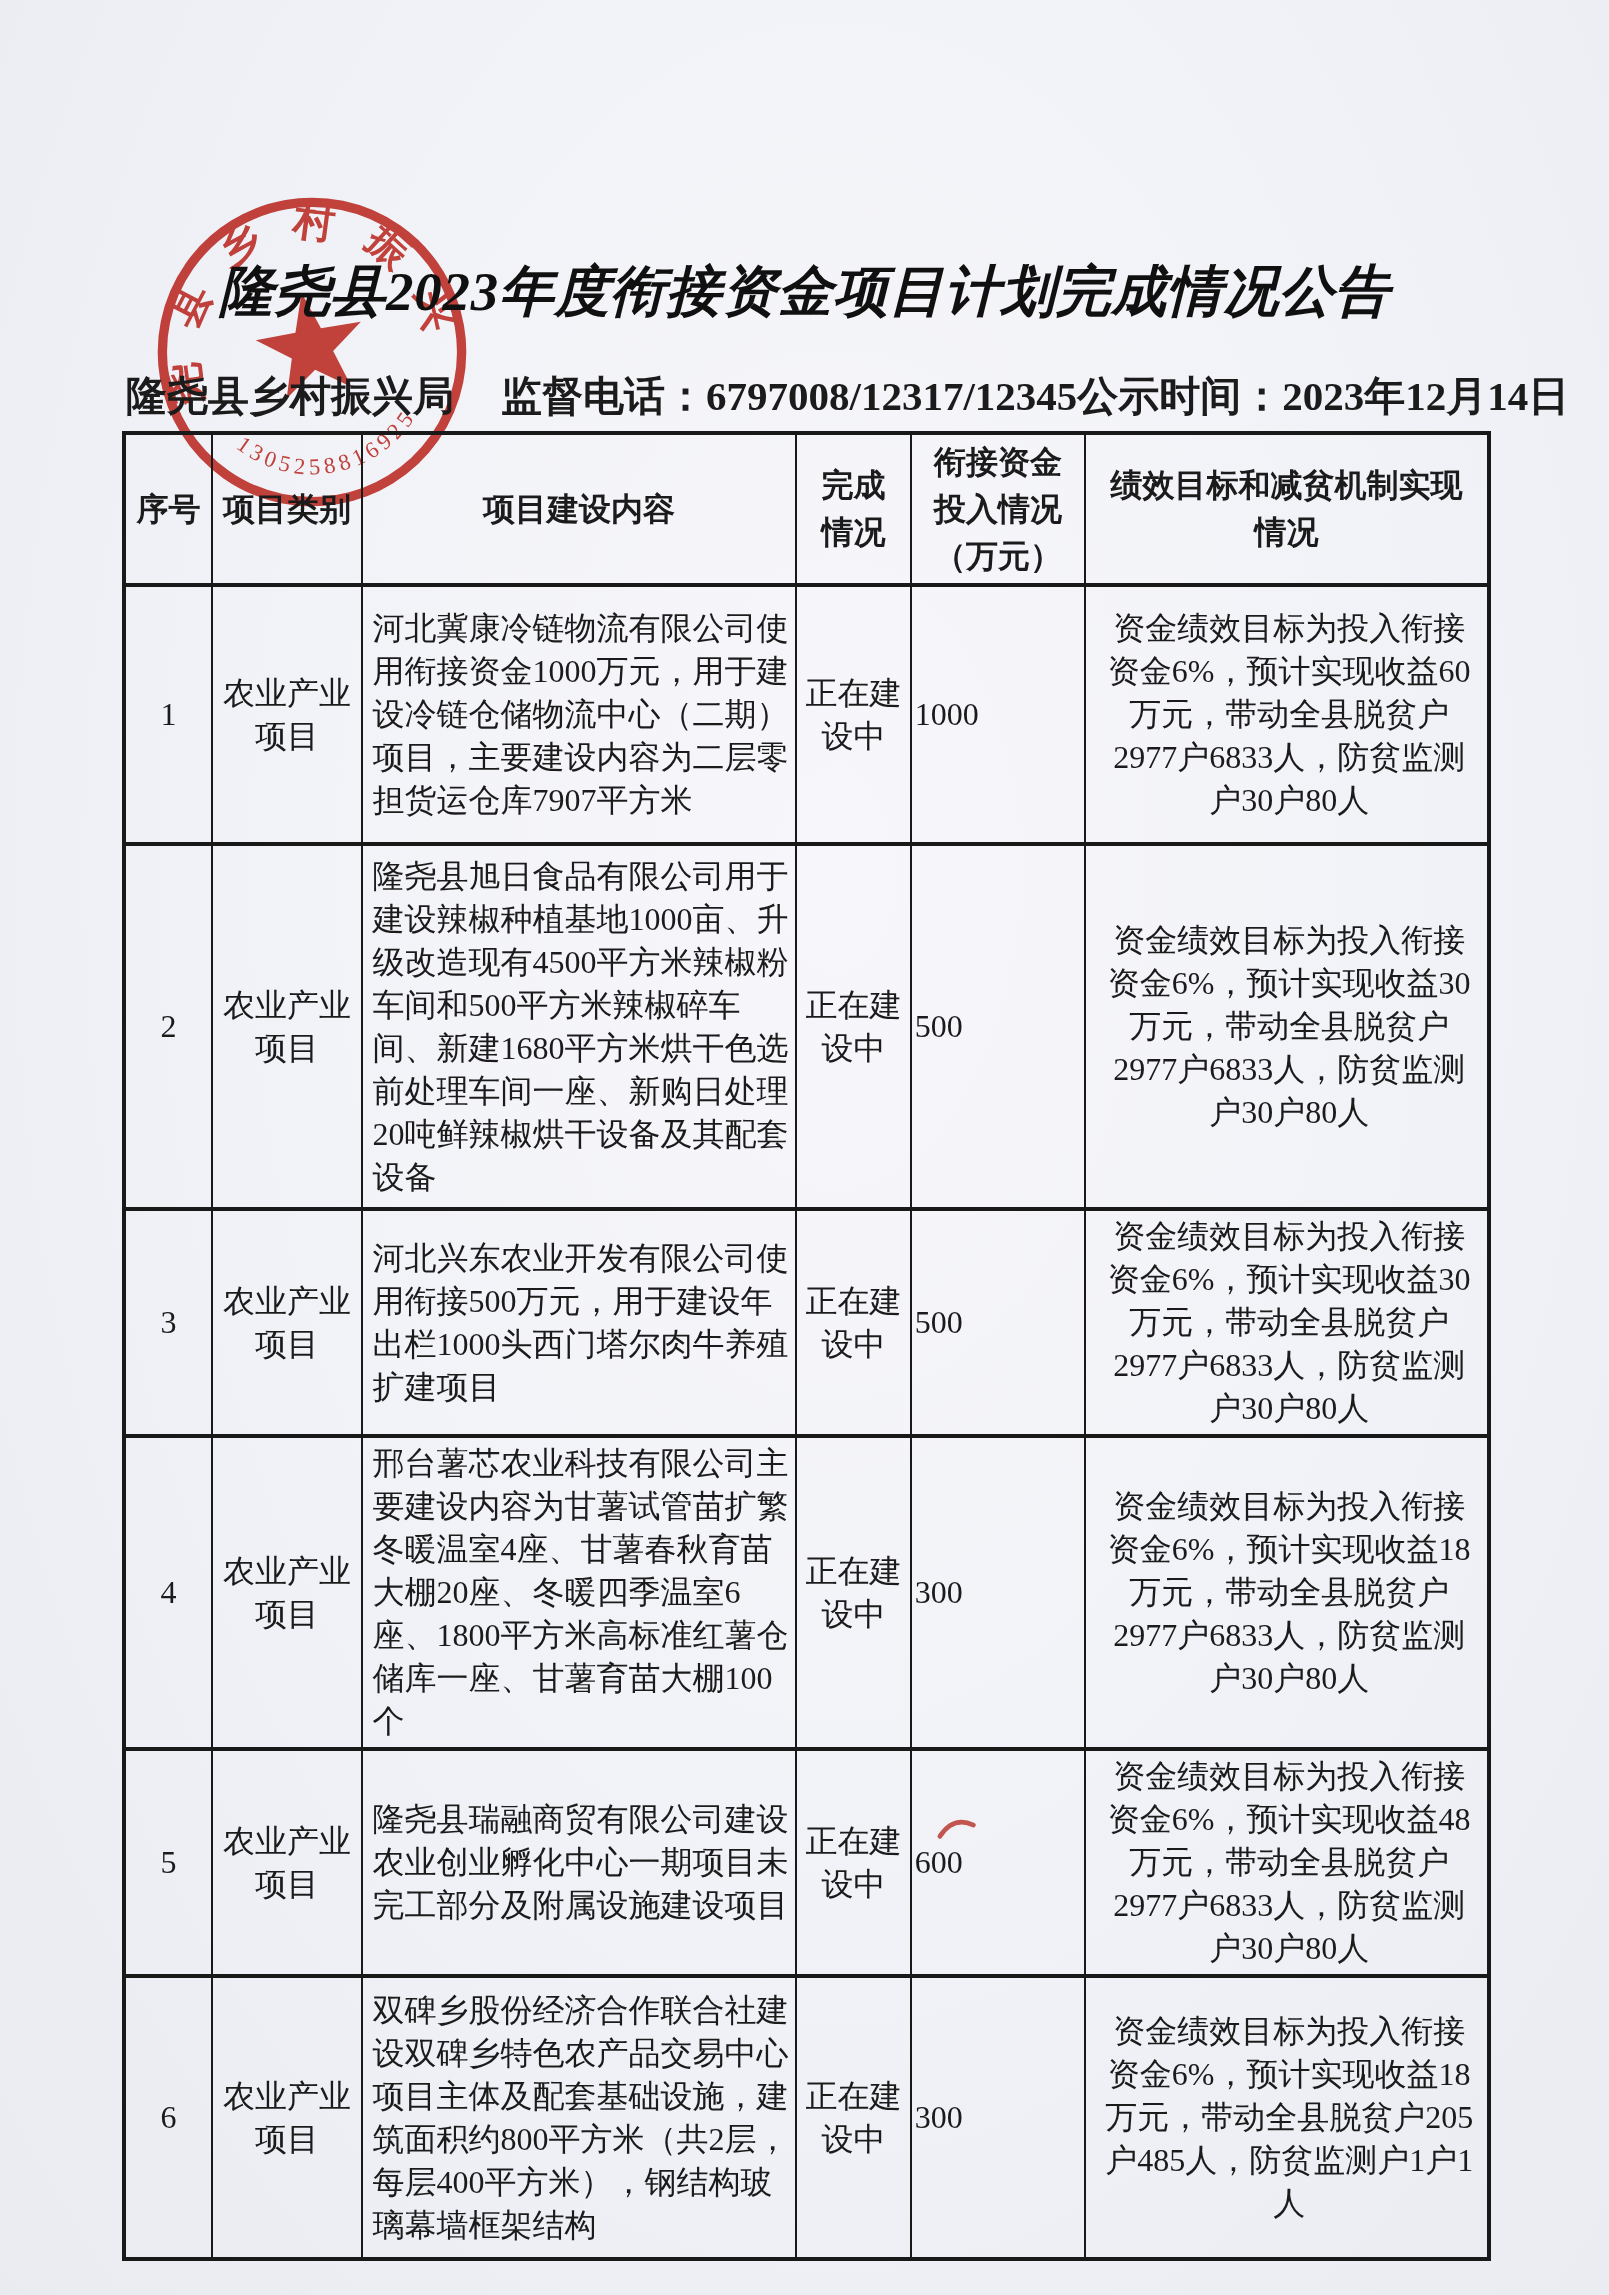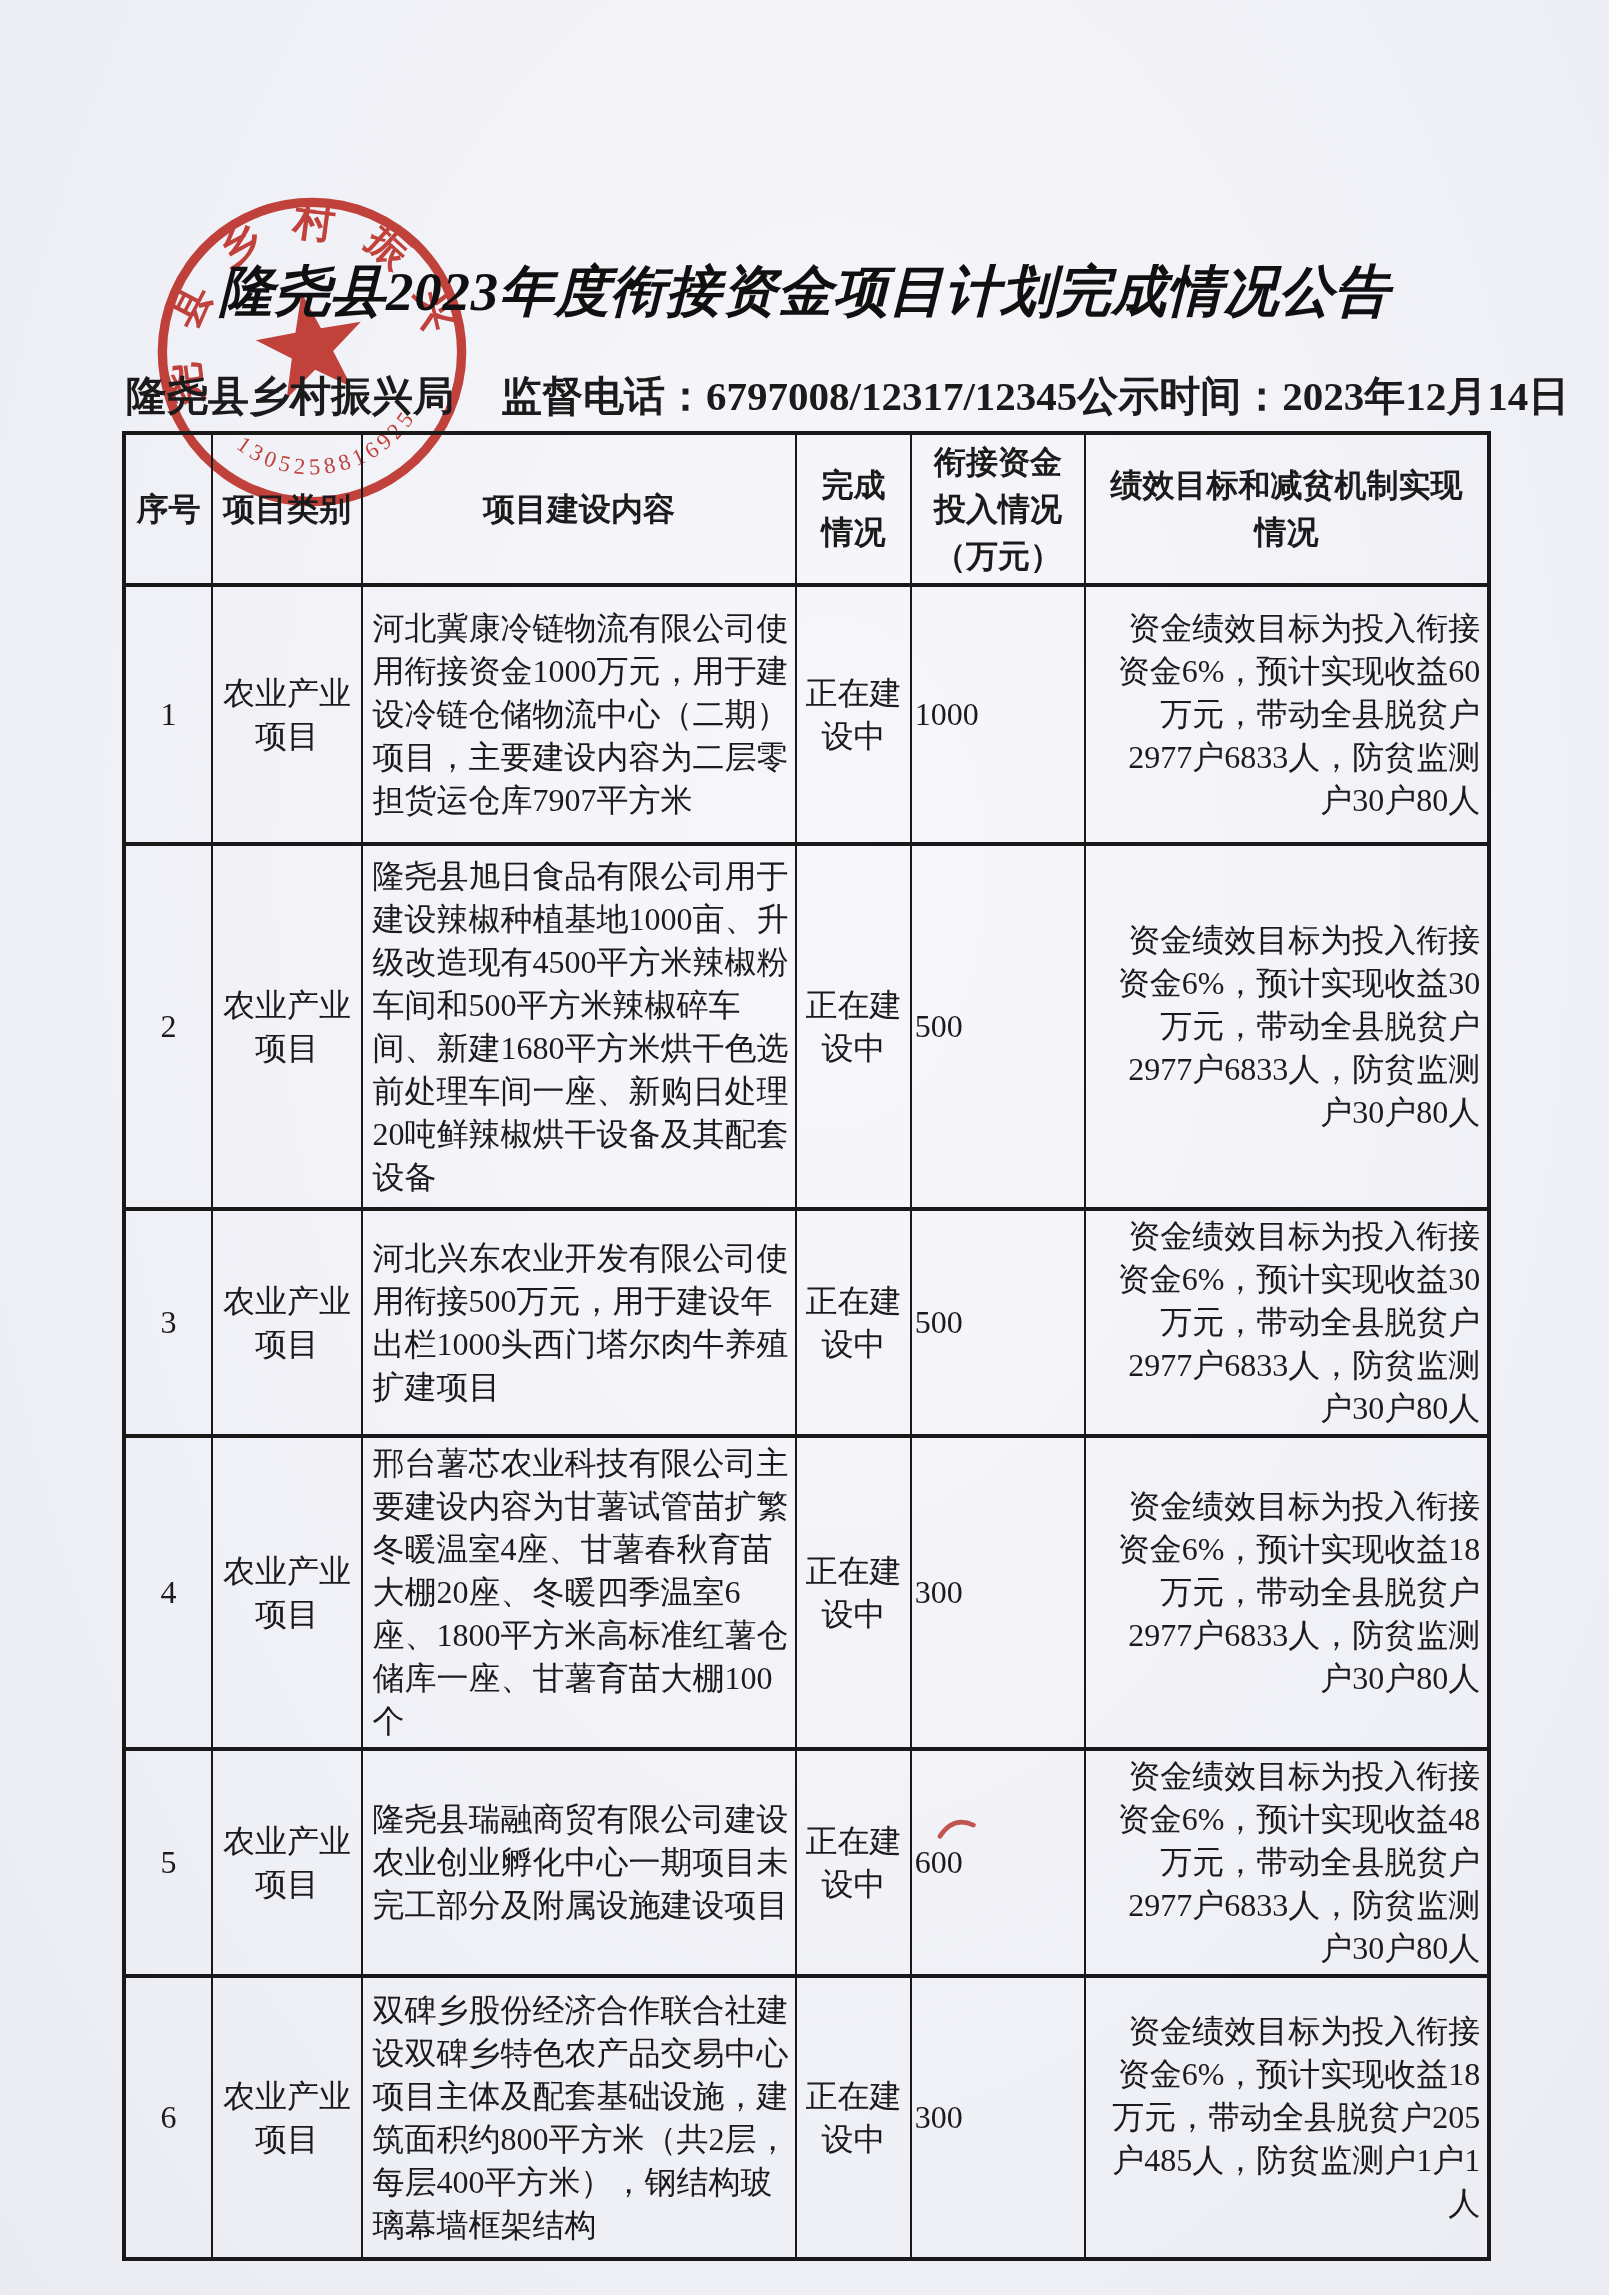--- a/index.html
+++ b/index.html
@@ -35,21 +35,21 @@
   .doc-table th{
     font-size:32px;font-weight:700;text-align:center;
     line-height:47px;white-space:pre-line;padding:0 2.7px;
   }
   .doc-table td{font-size:32px;line-height:43px;}
   .r1{height:259px;} .r2{height:365px;} .r3{height:200px;}
   .r4{height:286px;} .r5{height:199px;} .r6{height:283px;}
   .c-no,.c-cat,.c-status{text-align:center;padding:0 2.7px;}
   .c-amount{text-align:left;padding:0 6.7px 0 2.7px;}
   .c-content{text-align:left;padding:4px 5.3px 4px 9.4px;}
-  .c-perf{text-align:right;padding:4px 6.7px 4px 12px;}
+  .c-perf{text-align:center;padding:4px 6.7px 4px 12px;}
   .seal{
     position:absolute;left:137px;top:177px;width:350px;height:350px;
     mix-blend-mode:multiply;opacity:.93;
     transform:rotate(-10deg);
   }
   .red-mark{
     position:absolute;left:937px;top:1812px;width:41px;height:35px;
     mix-blend-mode:multiply;transform:rotate(8deg);
   }
 </style>

